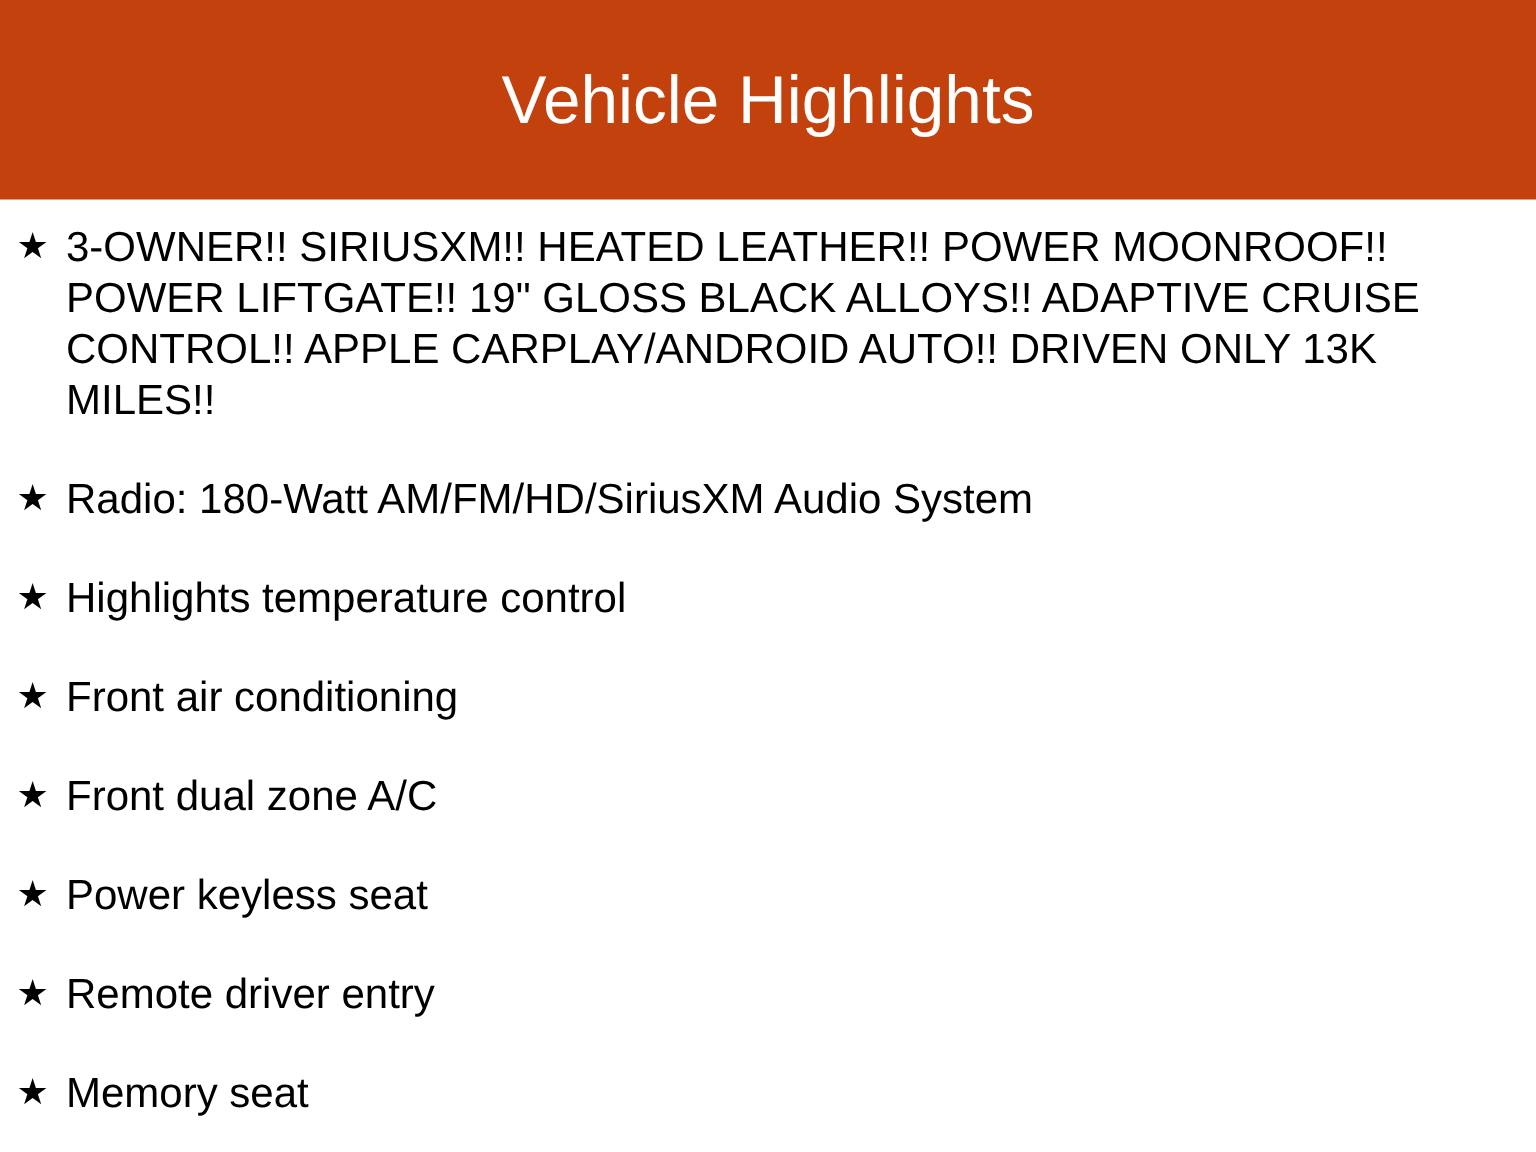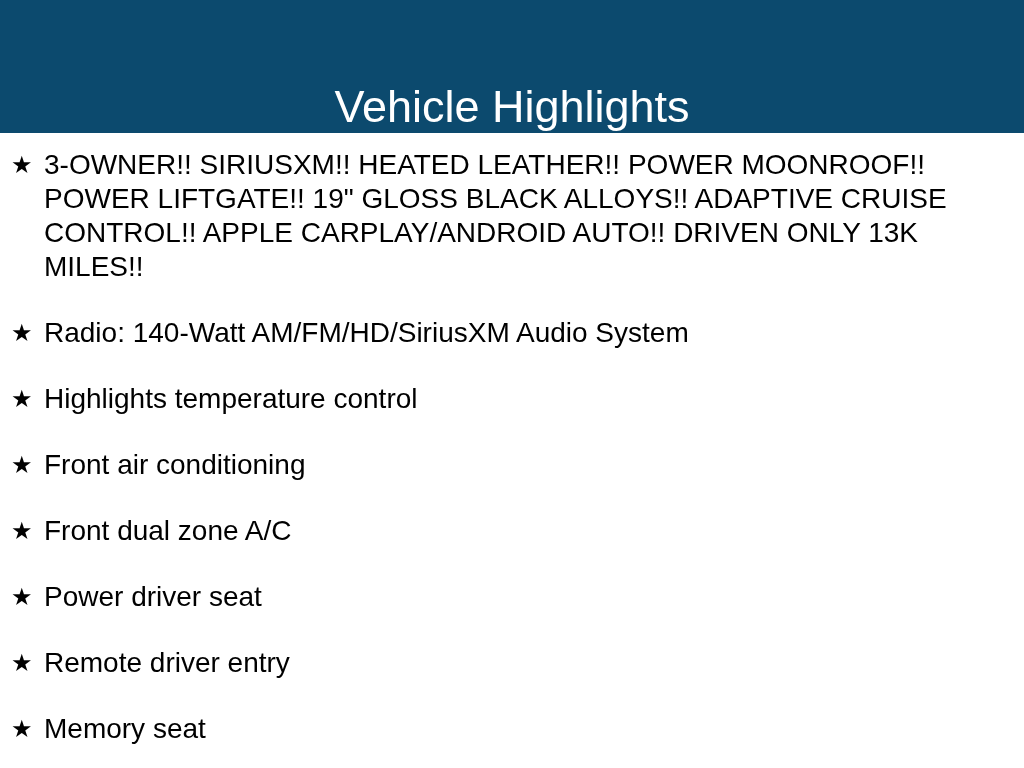--- a/index.html
+++ b/index.html
@@ -15,23 +15,23 @@
   }
   .slide {
     width: 1024px;
     height: 768px;
     background: #ffffff;
     position: relative;
   }
   .slide-header {
     width: 1024px;
     height: 133px;
-    background: #0c4a6e;
+    background: #c2410c;
     display: flex;
-    align-items: flex-end;
+    align-items: center;
     justify-content: center;
   }
   .slide-title {
     color: #ffffff;
     font-size: 45px;
     font-weight: 400;
     letter-spacing: 0px;
     white-space: nowrap;
   }
   .highlights-list {
@@ -66,37 +66,37 @@
     <div class="slide-title">Vehicle Highlights</div>
   </div>
 
   <ul class="highlights-list">
     <li class="highlight-item">
       <span class="star-bullet">★</span>
       <span>3-OWNER!! SIRIUSXM!! HEATED LEATHER!! POWER MOONROOF!! POWER LIFTGATE!! 19" GLOSS BLACK ALLOYS!! ADAPTIVE CRUISE CONTROL!! APPLE CARPLAY/ANDROID AUTO!! DRIVEN ONLY 13K MILES!!</span>
     </li>
     <li class="highlight-item">
       <span class="star-bullet">★</span>
-      <span>Radio: 140-Watt AM/FM/HD/SiriusXM Audio System</span>
+      <span>Radio: 180-Watt AM/FM/HD/SiriusXM Audio System</span>
     </li>
     <li class="highlight-item">
       <span class="star-bullet">★</span>
       <span>Highlights temperature control</span>
     </li>
     <li class="highlight-item">
       <span class="star-bullet">★</span>
       <span>Front air conditioning</span>
     </li>
     <li class="highlight-item">
       <span class="star-bullet">★</span>
       <span>Front dual zone A/C</span>
     </li>
     <li class="highlight-item">
       <span class="star-bullet">★</span>
-      <span>Power driver seat</span>
+      <span>Power keyless seat</span>
     </li>
     <li class="highlight-item">
       <span class="star-bullet">★</span>
       <span>Remote driver entry</span>
     </li>
     <li class="highlight-item">
       <span class="star-bullet">★</span>
       <span>Memory seat</span>
     </li>
   </ul>

